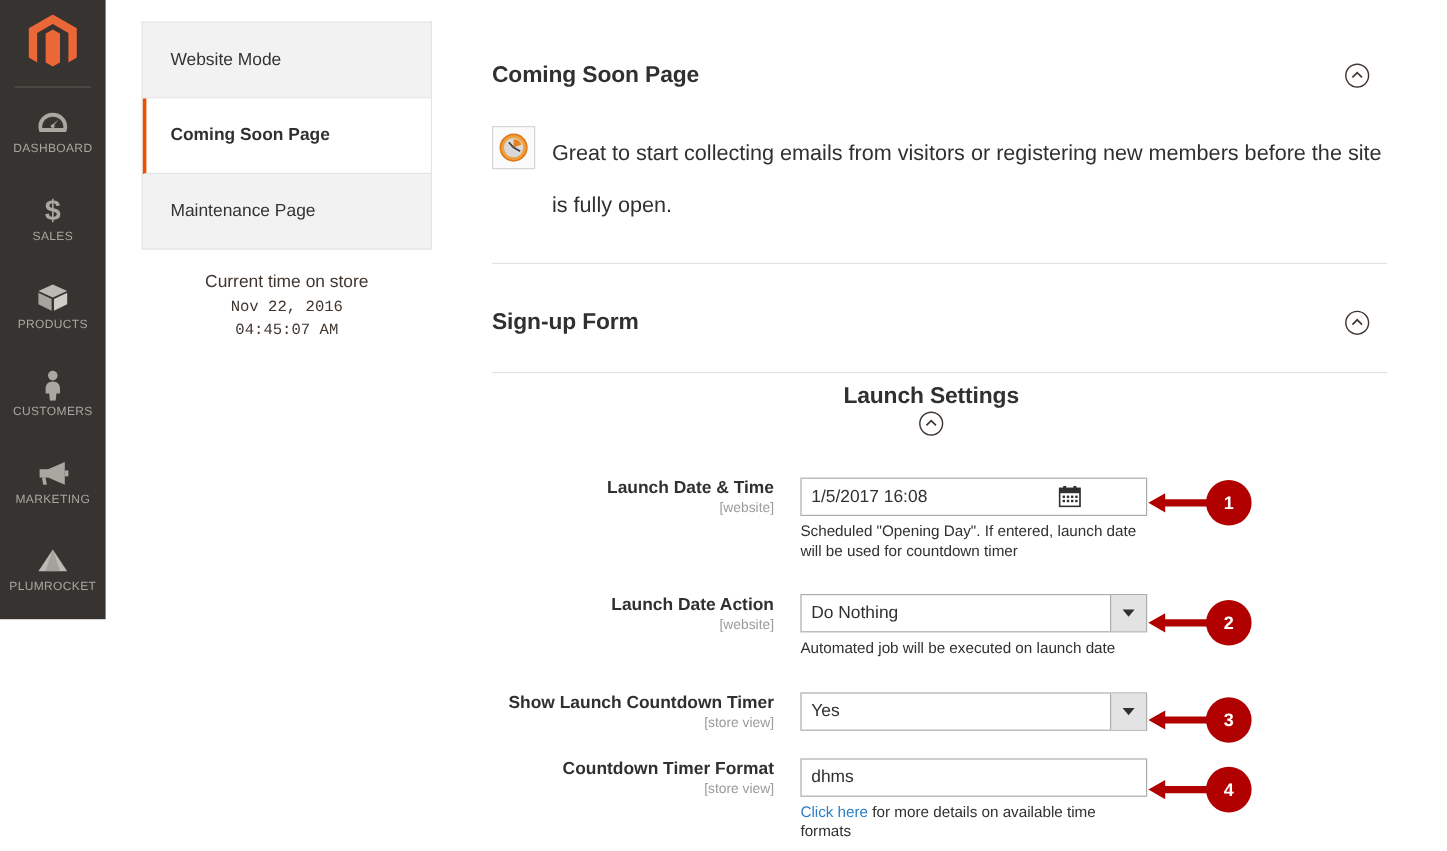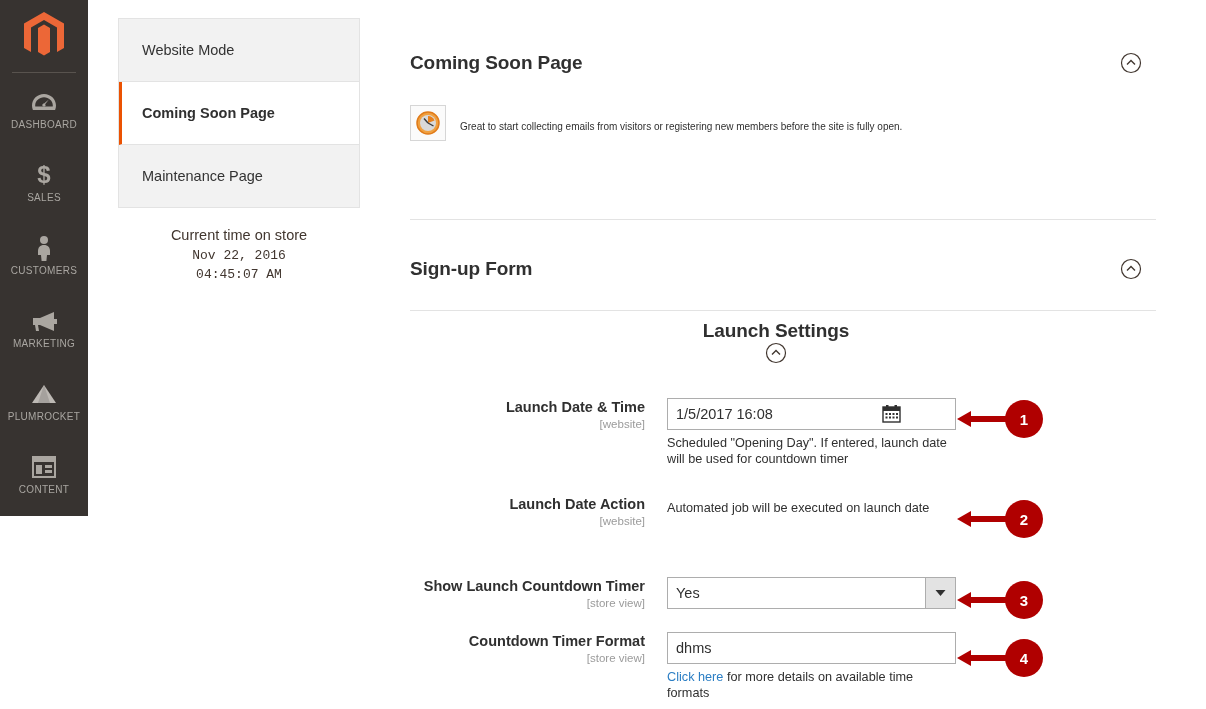--- a/index.html
+++ b/index.html
@@ -123,21 +123,21 @@
     width: 746px;
   }
   .clock-box {
     width: 36px; height: 36px;
     border: 1px solid #d6d6d6;
     background: #fbfbfb;
     flex: 0 0 36px;
     display: flex; align-items: center; justify-content: center;
   }
   .intro-text {
-    font-size: 10px; color: #303030; line-height: 44px;
+    font-size: 18px; color: #303030; line-height: 44px;
   }
 
   
   .frow { position: relative; display: flex; }
   .flabelbox {
     width: 235px;
     text-align: right;
     padding-right: 22px;
     flex: 0 0 257px;
   }
@@ -241,20 +241,30 @@
 
     <div class="nav-item">
       <span class="nav-ico">
         <svg width="18" height="26" viewBox="0 0 18 26">
             <text x="9" y="21" font-family="Liberation Sans, sans-serif" font-size="24" font-weight="bold" fill="#aaa6a0" text-anchor="middle">$</text>
           </svg>
       </span>
       <span class="nav-label">SALES</span>
     </div>
 
+    <div class="nav-item">
+      <span class="nav-ico">
+        <svg width="26" height="24" viewBox="0 0 26 24">
+            <path d="M13 1 L25 6.5 L13 12 L1 6.5 Z" fill="#bdb9b4"></path>
+            <path d="M1 8 L12 13.2 L12 23 L1 17.5 Z" fill="#a7a39e"></path>
+            <path d="M25 8 L14 13.2 L14 23 L25 17.5 Z" fill="#d0ccc7"></path>
+          </svg>
+      </span>
+      <span class="nav-label">PRODUCTS</span>
+    </div>
 
     <div class="nav-item">
       <span class="nav-ico">
         <svg width="18" height="26" viewBox="0 0 18 26">
             <circle cx="9" cy="5" r="4" fill="#aaa6a0"></circle>
             <path d="M9 10c-4 0-6 2.6-6 6v4h3l.6 6h4.8L12 20h3v-4c0-3.4-2-6-6-6z" fill="#aaa6a0"></path>
           </svg>
       </span>
       <span class="nav-label">CUSTOMERS</span>
     </div>
@@ -423,20 +433,28 @@
       </svg>
       <span class="co-badge">1</span>
     </div>
 
     <div class="frow" style="position:absolute; left:0; top:495px;">
       <div class="flabelbox">
         <span class="flabel">Launch Date Action</span>
         <span class="fscope">[website]</span>
       </div>
       <div class="fctrl">
+        <div class="select-wrap">
+          <div class="fselect">Do Nothing</div>
+          <span class="sel-arrow">
+            <svg width="11" height="8" viewBox="0 0 11 8">
+                <path d="M0.5 1 L10.5 1 L5.5 7 Z" fill="#303030"></path>
+              </svg>
+          </span>
+        </div>
         <div class="fnote">Automated job will be executed on launch date</div>
       </div>
     </div>
 
     <div class="callout" style="left:545px; top:500px;">
       <svg class="co-arrow" width="52" height="38" viewBox="0 0 52 38">
         <path d="M2 19 L16 11 L16 16 L52 16 L52 22 L16 22 L16 27 Z" fill="#b00000"></path>
       </svg>
       <span class="co-badge">2</span>
     </div>

